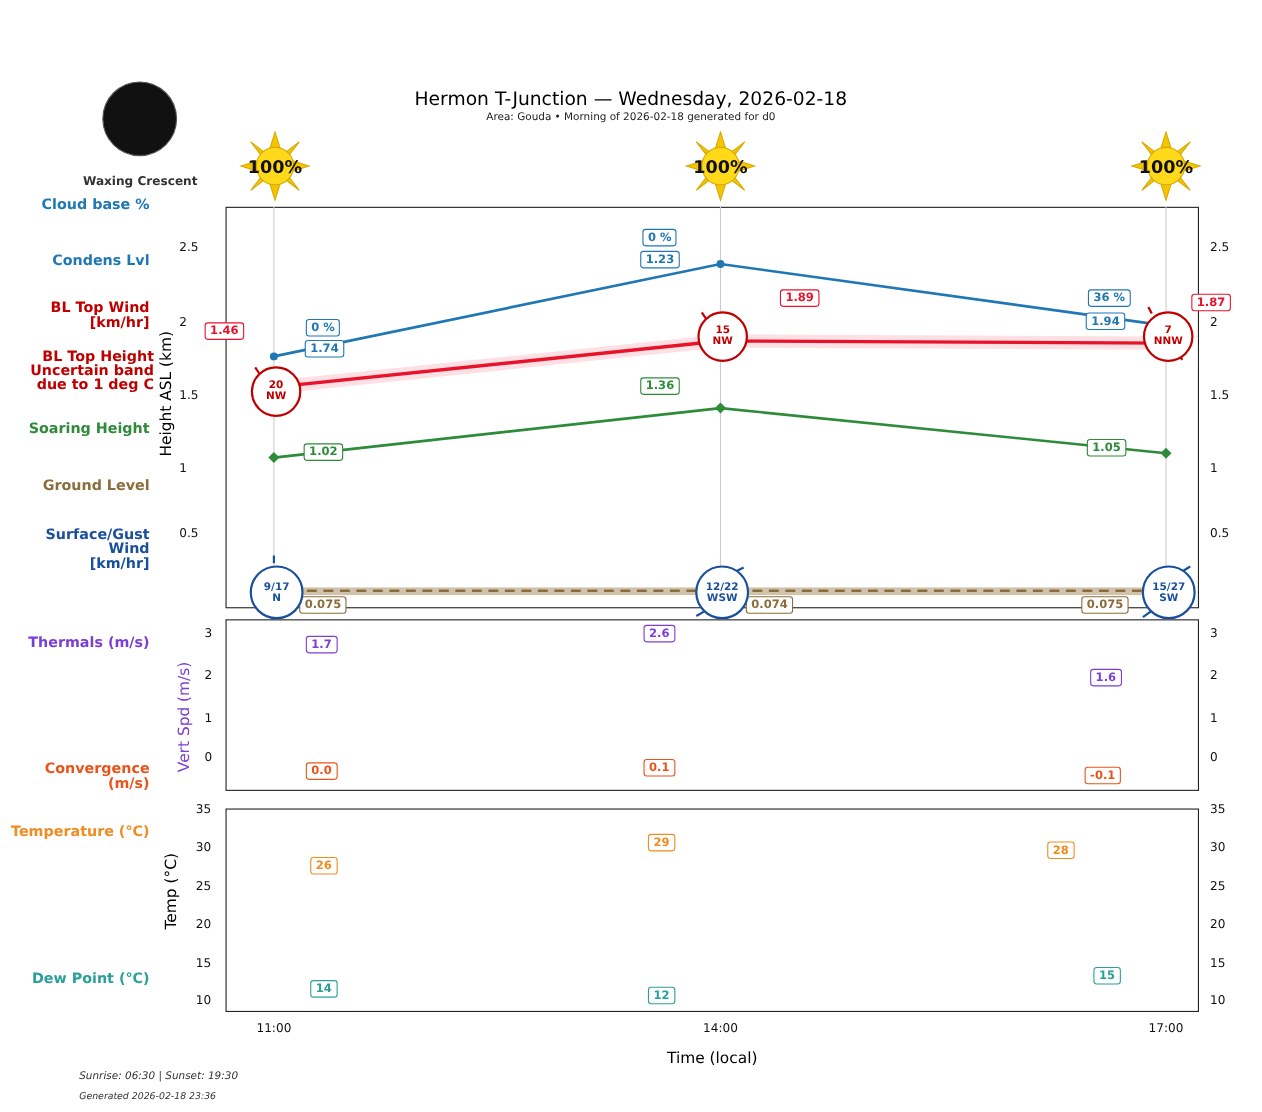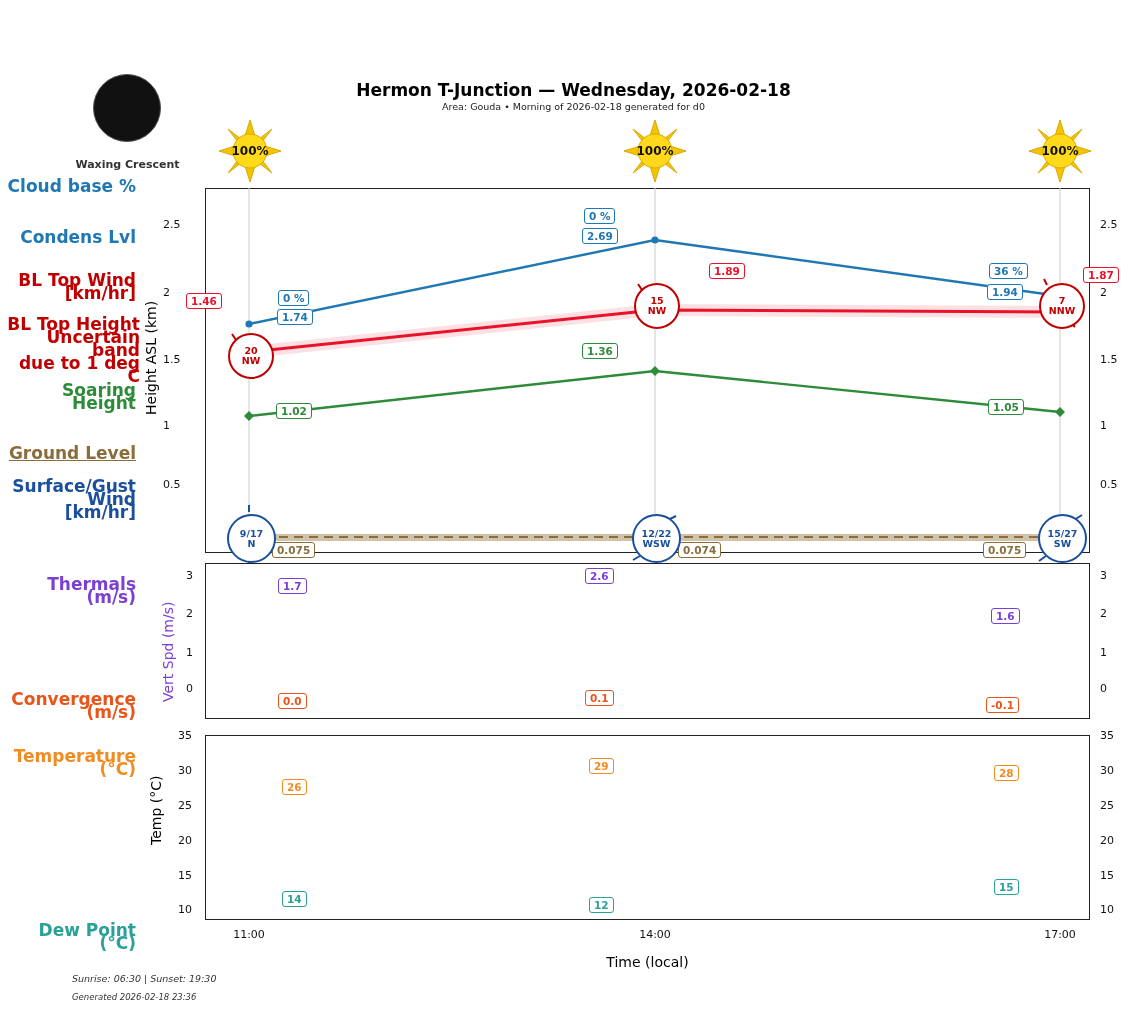--- a/index.html
+++ b/index.html
@@ -1,26 +1,26 @@
 <!DOCTYPE html>
 <html><head>
 <meta charset="utf-8">
 <style>
   html,body{margin:0;padding:0;background:#ffffff;}
   body{width:1147px;height:1011px;font-family:"DejaVu Sans",sans-serif;color:#000;position:relative;overflow:hidden;}
   .abs{position:absolute;}
-  .ttl{left:0;top:80px;width:1147px;text-align:center;font-size:17px;font-weight:bold;}
+  .ttl{left:0;top:80px;width:1147px;text-align:center;font-size:17px;font-weight:normal;}
   .sub{left:0;top:101px;width:1147px;text-align:center;font-size:9.5px;color:#222;}
   
   .moon-wrap{left:93px;top:74px;width:68px;height:68px;}
   .moon-disc{width:68px;height:68px;border-radius:50%;background:#111;border:1px solid #555;box-sizing:border-box;}
   .moon-lbl{left:20px;top:158px;width:215px;text-align:center;font-size:11px;font-weight:bold;color:#333;}
   
-  .leg{text-align:right;font-size:17px;font-weight:bold;line-height:13px;}
-  .sunpct{position:absolute;left:0;top:0;width:62px;height:62px;display:flex;align-items:center;justify-content:center;font-size:12px;font-weight:bold;color:#111;}
+  .leg{text-align:right;font-size:13px;font-weight:bold;line-height:13px;}
+  .sunpct{position:absolute;left:0;top:0;width:62px;height:62px;display:flex;align-items:center;justify-content:center;font-size:16px;font-weight:bold;color:#111;}
   
   .frame{border:1px solid #222;box-sizing:border-box;background:#fff;}
   .axlbl{font-size:13px;}
   .tick{font-size:11px;color:#111;}
   .ylabel{transform-origin:0 0;white-space:nowrap;font-size:14px;}
   
   .chip{position:absolute;font-size:10.5px;font-weight:bold;padding:1px 4px;border-radius:3px;border:1px solid;background:#fff;white-space:nowrap;}
   .wrose{position:absolute;border-radius:50%;background:#fff;display:flex;flex-direction:column;align-items:center;justify-content:center;font-size:9.5px;font-weight:bold;line-height:10px;}
   .foot{font-size:9.5px;font-style:italic;color:#333;}
   svg{position:absolute;left:0;top:0;overflow:visible;}
@@ -86,27 +86,27 @@
 </div>
 
 <div class="abs leg" style="left:0;top:180px;width:136px;color:#1f77b4;">Cloud base %</div>
 <div class="abs leg" style="left:0;top:231px;width:136px;color:#1f77b4;">Condens Lvl</div>
 <div class="abs leg" style="left:0;top:274px;width:136px;color:#c00000;white-space:pre-line;">BL Top Wind
 [km/hr]</div>
 <div class="abs leg" style="left:4px;top:318px;width:136px;color:#c00000;white-space:pre-line;">BL Top Height
 Uncertain band
 due to 1 deg C</div>
 <div class="abs leg" style="left:0;top:384px;width:136px;color:#2e8b3a;">Soaring Height</div>
-<div class="abs leg" style="left:0;top:447px;width:136px;color:#8a6d3b;text-decoration:underline;">Ground Level</div>
+<div class="abs leg" style="left:0;top:435px;width:136px;color:#8a6d3b;">Ground Level</div>
 <div class="abs leg" style="left:0;top:480px;width:136px;color:#1a4f9c;white-space:pre-line;">Surface/Gust Wind
 [km/hr]</div>
 <div class="abs leg" style="left:0;top:578px;width:136px;color:#7b3fd4;">Thermals (m/s)</div>
 <div class="abs leg" style="left:0;top:693px;width:136px;color:#e8541a;">Convergence (m/s)</div>
 <div class="abs leg" style="left:0;top:750px;width:136px;color:#f08c21;">Temperature (°C)</div>
-<div class="abs leg" style="left:0;top:884px;width:136px;color:#2aa198;margin-top:40px;">Dew Point (°C)</div>
+<div class="abs leg" style="left:0;top:884px;width:136px;color:#2aa198;">Dew Point (°C)</div>
 
 <div class="abs frame" style="left:205px;top:188px;width:885px;height:365px;"></div>
 <div class="abs" style="left:143px;top:300px;">
   <div class="ylabel" style="transform:rotate(-90deg) translate(-115px,0);">Height ASL (km)</div>
 </div>
 
 <svg width="1147" height="1011" style="pointer-events:none;">
 
   <g stroke="#cccccc" stroke-width="1">
     <line x1="249" y1="188" x2="249" y2="553"></line>
@@ -176,21 +176,21 @@
 <div class="abs tick" style="left:163px;top:419px;">1</div>
 <div class="abs tick" style="left:163px;top:478px;">0.5</div>
 
 <div class="abs tick" style="left:1100px;top:218px;">2.5</div>
 <div class="abs tick" style="left:1100px;top:286px;">2</div>
 <div class="abs tick" style="left:1100px;top:353px;">1.5</div>
 <div class="abs tick" style="left:1100px;top:419px;">1</div>
 <div class="abs tick" style="left:1100px;top:478px;">0.5</div>
 
 <div class="chip" style="left:584px;top:208px;color:#1f77b4;border-color:#1f77b4;">0 %</div>
-<div class="chip" style="left:582px;top:228px;color:#1f77b4;border-color:#1f77b4;">2.69</div>
+<div class="chip" style="left:582px;top:228px;color:#1f77b4;border-color:#1f77b4;">1.23</div>
 <div class="chip" style="left:278px;top:290px;color:#1f77b4;border-color:#1f77b4;">0 %</div>
 <div class="chip" style="left:277px;top:309px;color:#1f77b4;border-color:#1f77b4;">1.74</div>
 <div class="chip" style="left:989px;top:263px;color:#1f77b4;border-color:#1f77b4;">36 %</div>
 <div class="chip" style="left:987px;top:284px;color:#1f77b4;border-color:#1f77b4;">1.94</div>
 
 <div class="chip" style="left:186px;top:293px;color:#e8132b;border-color:#e8132b;">1.46</div>
 <div class="chip" style="left:677px;top:263px;color:#e8132b;border-color:#e8132b;margin-left:32px;">1.89</div>
 <div class="chip" style="left:1083px;top:267px;color:#e8132b;border-color:#e8132b;text-align:center;">1.87</div>
 
 <div class="chip" style="left:276px;top:403px;color:#2e8b3a;border-color:#2e8b3a;">1.02</div>
@@ -260,21 +260,21 @@
 <div class="abs tick" style="left:178px;top:903px;">10</div>
 <div class="abs tick" style="left:1100px;top:729px;">35</div>
 <div class="abs tick" style="left:1100px;top:764px;">30</div>
 <div class="abs tick" style="left:1100px;top:799px;">25</div>
 <div class="abs tick" style="left:1100px;top:834px;">20</div>
 <div class="abs tick" style="left:1100px;top:869px;">15</div>
 <div class="abs tick" style="left:1100px;top:903px;">10</div>
 
 <div class="chip" style="left:282px;top:779px;color:#f08c21;border-color:#f08c21;">26</div>
 <div class="chip" style="left:589px;top:758px;color:#f08c21;border-color:#f08c21;">29</div>
-<div class="chip" style="left:994px;top:765px;color:#f08c21;border-color:#f08c21;">28</div>
+<div class="chip" style="left:952px;top:765px;color:#f08c21;border-color:#f08c21;">28</div>
 
 <div class="chip" style="left:282px;top:891px;color:#2aa198;border-color:#2aa198;">14</div>
 <div class="chip" style="left:589px;top:897px;color:#2aa198;border-color:#2aa198;">12</div>
 <div class="chip" style="left:994px;top:879px;color:#2aa198;border-color:#2aa198;">15</div>
 
 <div class="abs tick" style="left:225px;top:928px;width:48px;text-align:center;">11:00</div>
 <div class="abs tick" style="left:631px;top:928px;width:48px;text-align:center;">14:00</div>
 <div class="abs tick" style="left:1036px;top:928px;width:48px;text-align:center;">17:00</div>
 <div class="abs axlbl" style="left:205px;top:954px;width:885px;text-align:center;font-size:14px;">Time (local)</div>
 

